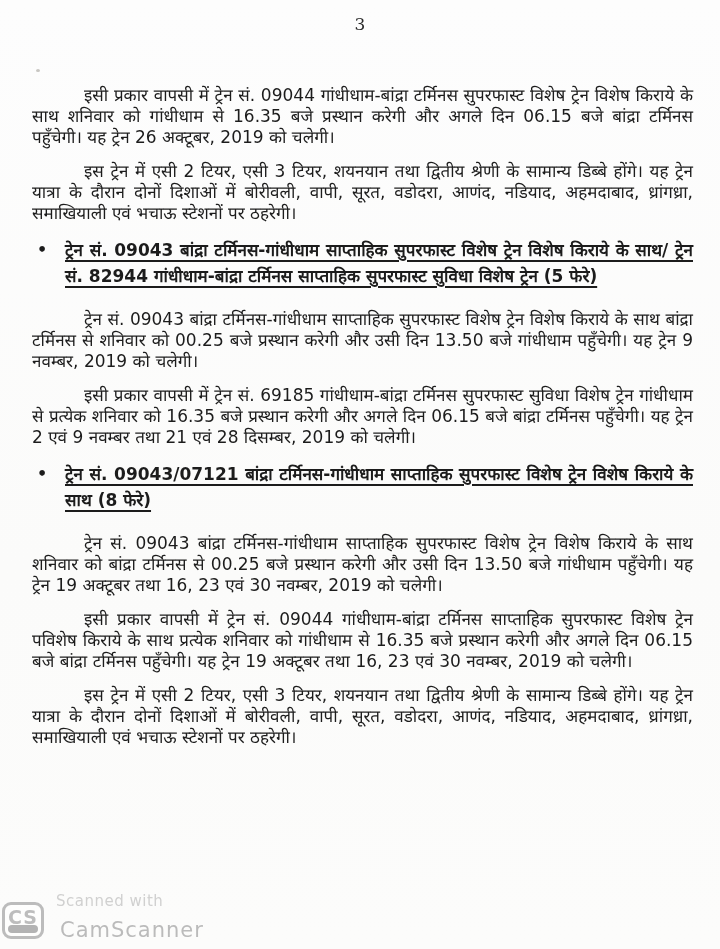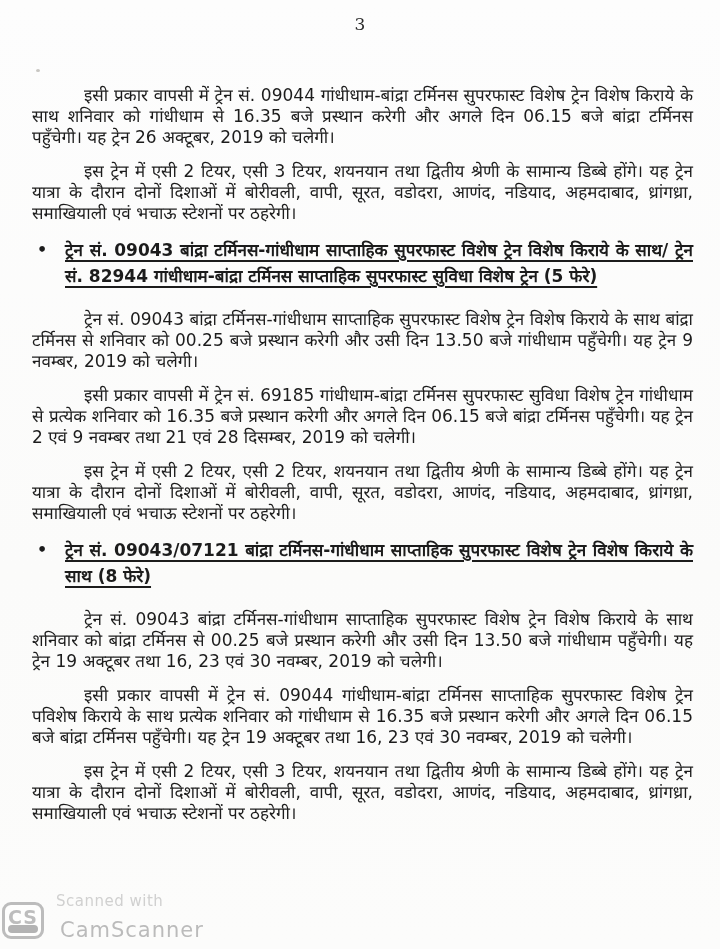--- a/index.html
+++ b/index.html
@@ -128,21 +128,20 @@
 
     <div class="bullet-item">
       <span class="bullet-marker">•</span>
       <span class="bullet-text">ट्रेन सं. 09043 बांद्रा टर्मिनस-गांधीधाम साप्ताहिक सुपरफास्ट विशेष ट्रेन विशेष किराये के साथ/ ट्रेन सं. 82944 गांधीधाम-बांद्रा टर्मिनस साप्ताहिक सुपरफास्ट सुविधा विशेष ट्रेन (5 फेरे)</span>
     </div>
 
     <p class="paragraph">ट्रेन सं. 09043 बांद्रा टर्मिनस-गांधीधाम साप्ताहिक सुपरफास्ट विशेष ट्रेन विशेष किराये के साथ बांद्रा टर्मिनस से शनिवार को 00.25 बजे प्रस्थान करेगी और उसी दिन 13.50 बजे गांधीधाम पहुँचेगी। यह ट्रेन 9 नवम्बर, 2019 को चलेगी।</p>
 
     <p class="paragraph">इसी प्रकार वापसी में ट्रेन सं. 69185 गांधीधाम-बांद्रा टर्मिनस सुपरफास्ट सुविधा विशेष ट्रेन गांधीधाम से प्रत्येक शनिवार को 16.35 बजे प्रस्थान करेगी और अगले दिन 06.15 बजे बांद्रा टर्मिनस पहुँचेगी। यह ट्रेन 2 एवं 9 नवम्बर तथा 21 एवं 28 दिसम्बर, 2019 को चलेगी।</p>
 
-    <p class="paragraph">इस ट्रेन में एसी 2 टियर, एसी 2 टियर, शयनयान तथा द्वितीय श्रेणी के सामान्य डिब्बे होंगे। यह ट्रेन यात्रा के दौरान दोनों दिशाओं में बोरीवली, वापी, सूरत, वडोदरा, आणंद, नडियाद, अहमदाबाद, ध्रांगध्रा, समाखियाली एवं भचाऊ स्टेशनों पर ठहरेगी।</p>
 
     <div class="bullet-item">
       <span class="bullet-marker">•</span>
       <span class="bullet-text">ट्रेन सं. 09043/07121 बांद्रा टर्मिनस-गांधीधाम साप्ताहिक सुपरफास्ट विशेष ट्रेन विशेष किराये के साथ (8 फेरे)</span>
     </div>
 
     <p class="paragraph">ट्रेन सं. 09043 बांद्रा टर्मिनस-गांधीधाम साप्ताहिक सुपरफास्ट विशेष ट्रेन विशेष किराये के साथ शनिवार को बांद्रा टर्मिनस से 00.25 बजे प्रस्थान करेगी और उसी दिन 13.50 बजे गांधीधाम पहुँचेगी। यह ट्रेन 19 अक्टूबर तथा 16, 23 एवं 30 नवम्बर, 2019 को चलेगी।</p>
 
     <p class="paragraph">इसी प्रकार वापसी में ट्रेन सं. 09044 गांधीधाम-बांद्रा टर्मिनस साप्ताहिक सुपरफास्ट विशेष ट्रेन पविशेष किराये के साथ प्रत्येक शनिवार को गांधीधाम से 16.35 बजे प्रस्थान करेगी और अगले दिन 06.15 बजे बांद्रा टर्मिनस पहुँचेगी। यह ट्रेन 19 अक्टूबर तथा 16, 23 एवं 30 नवम्बर, 2019 को चलेगी।</p>
 

